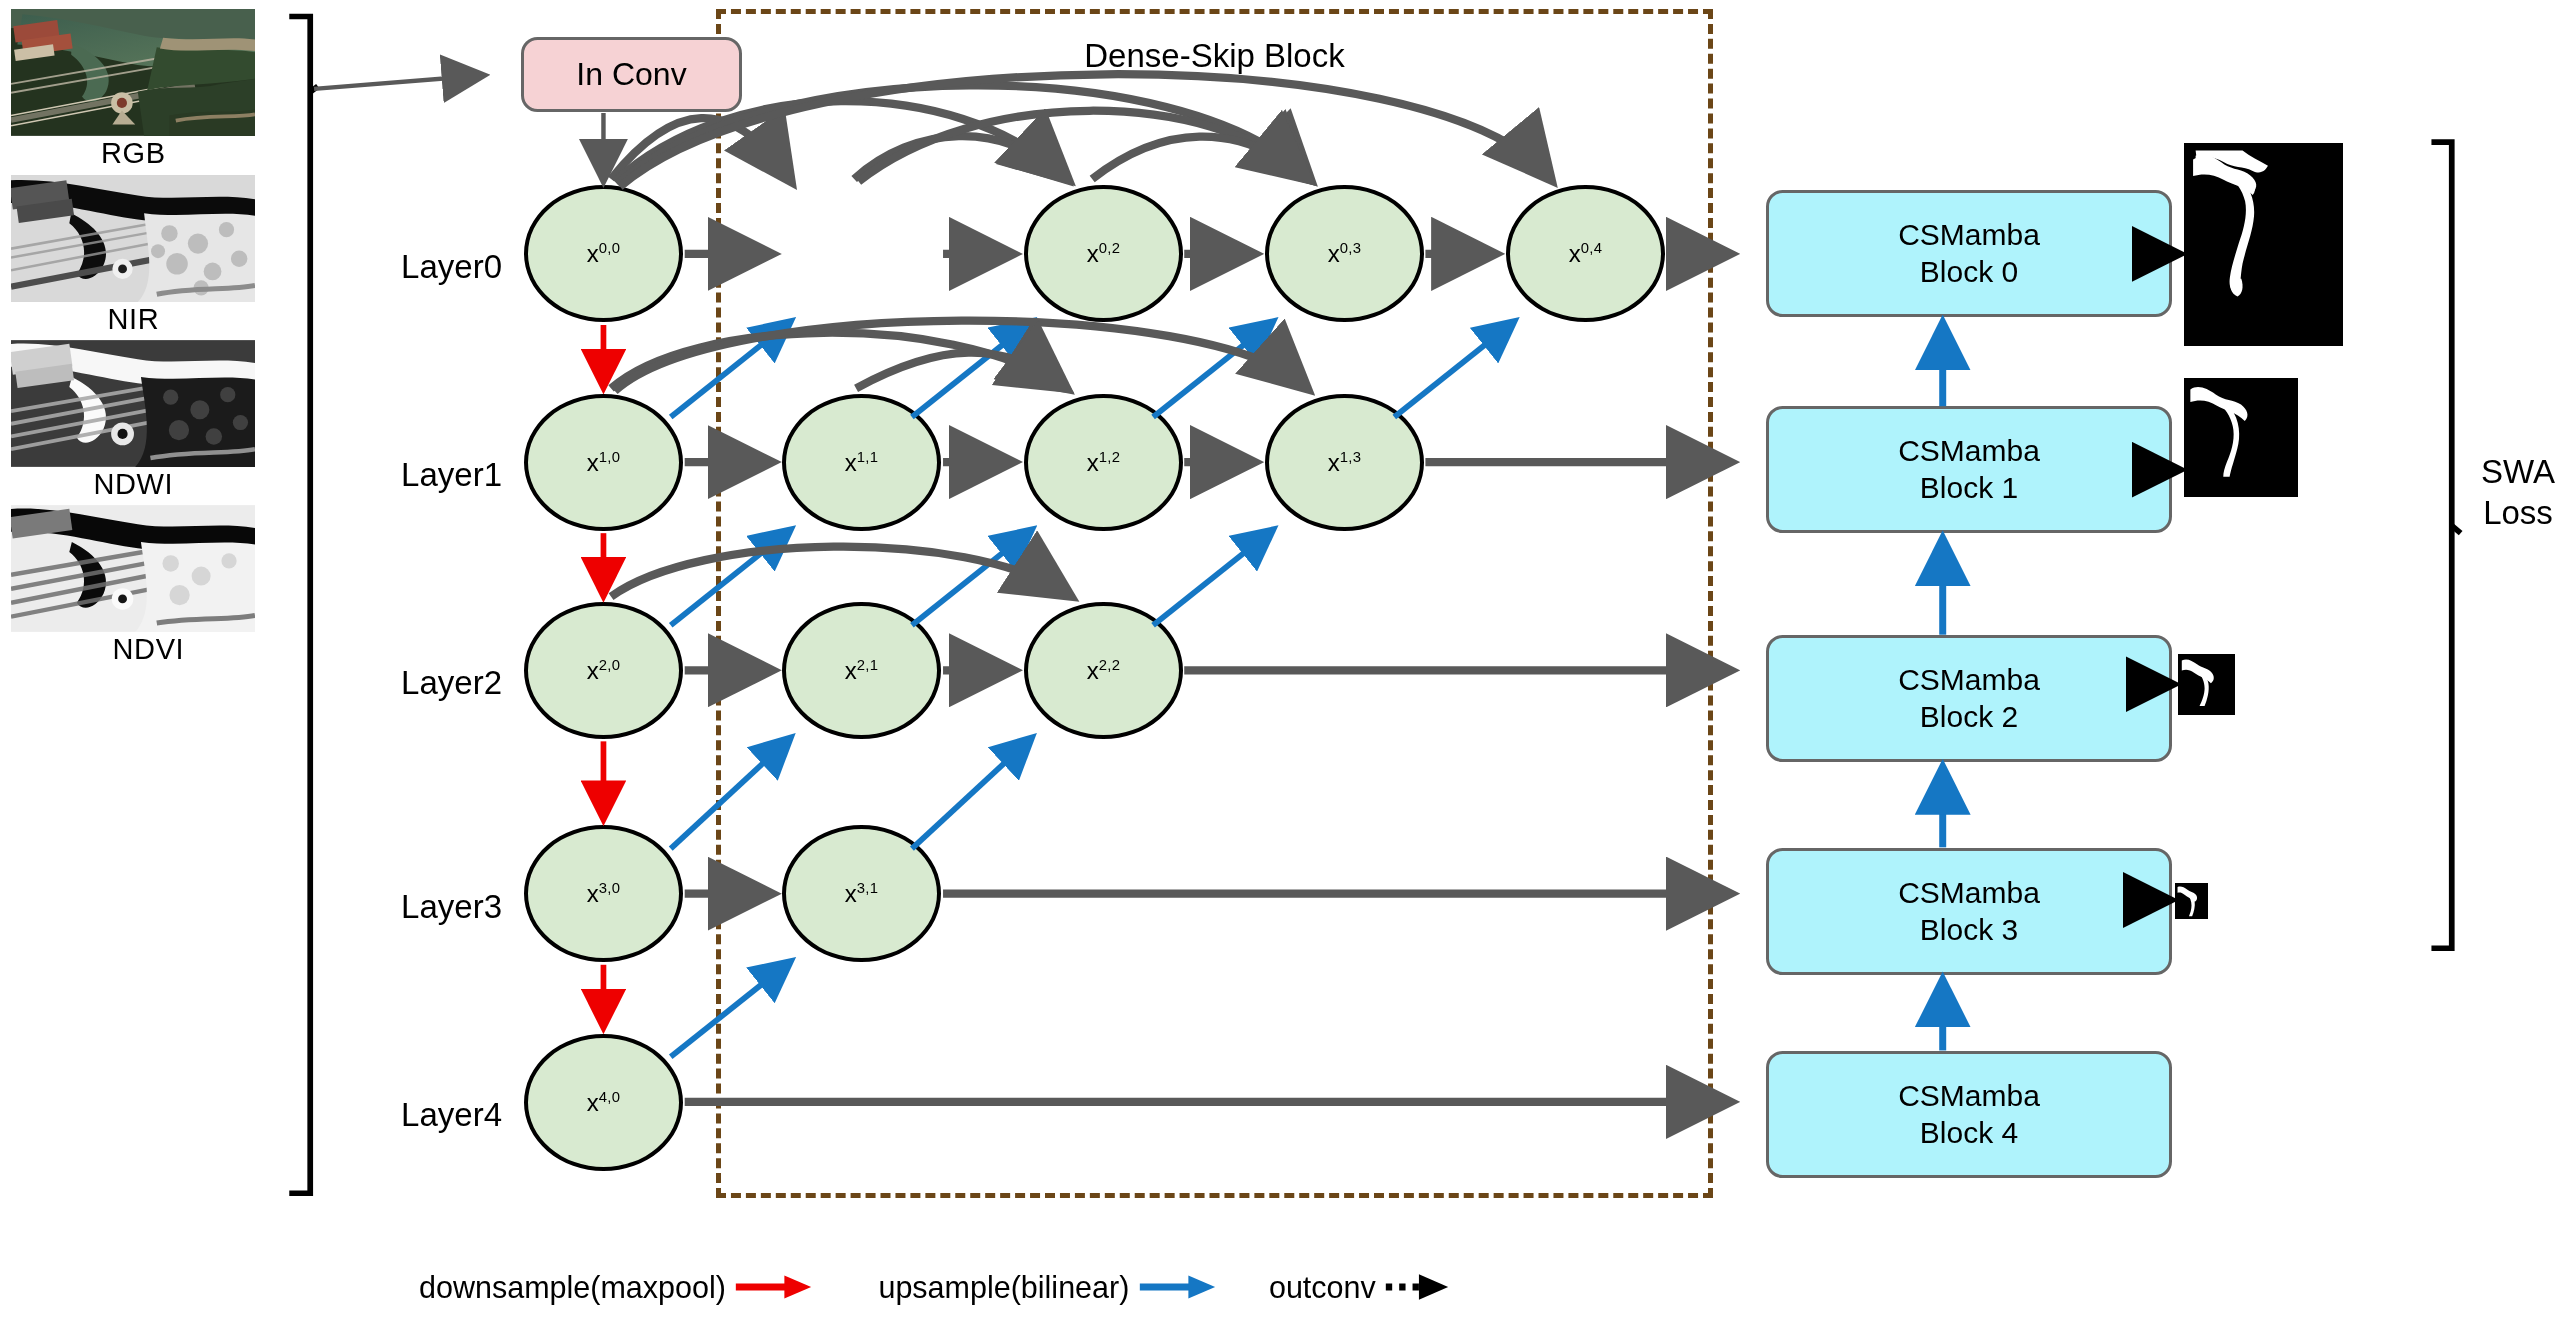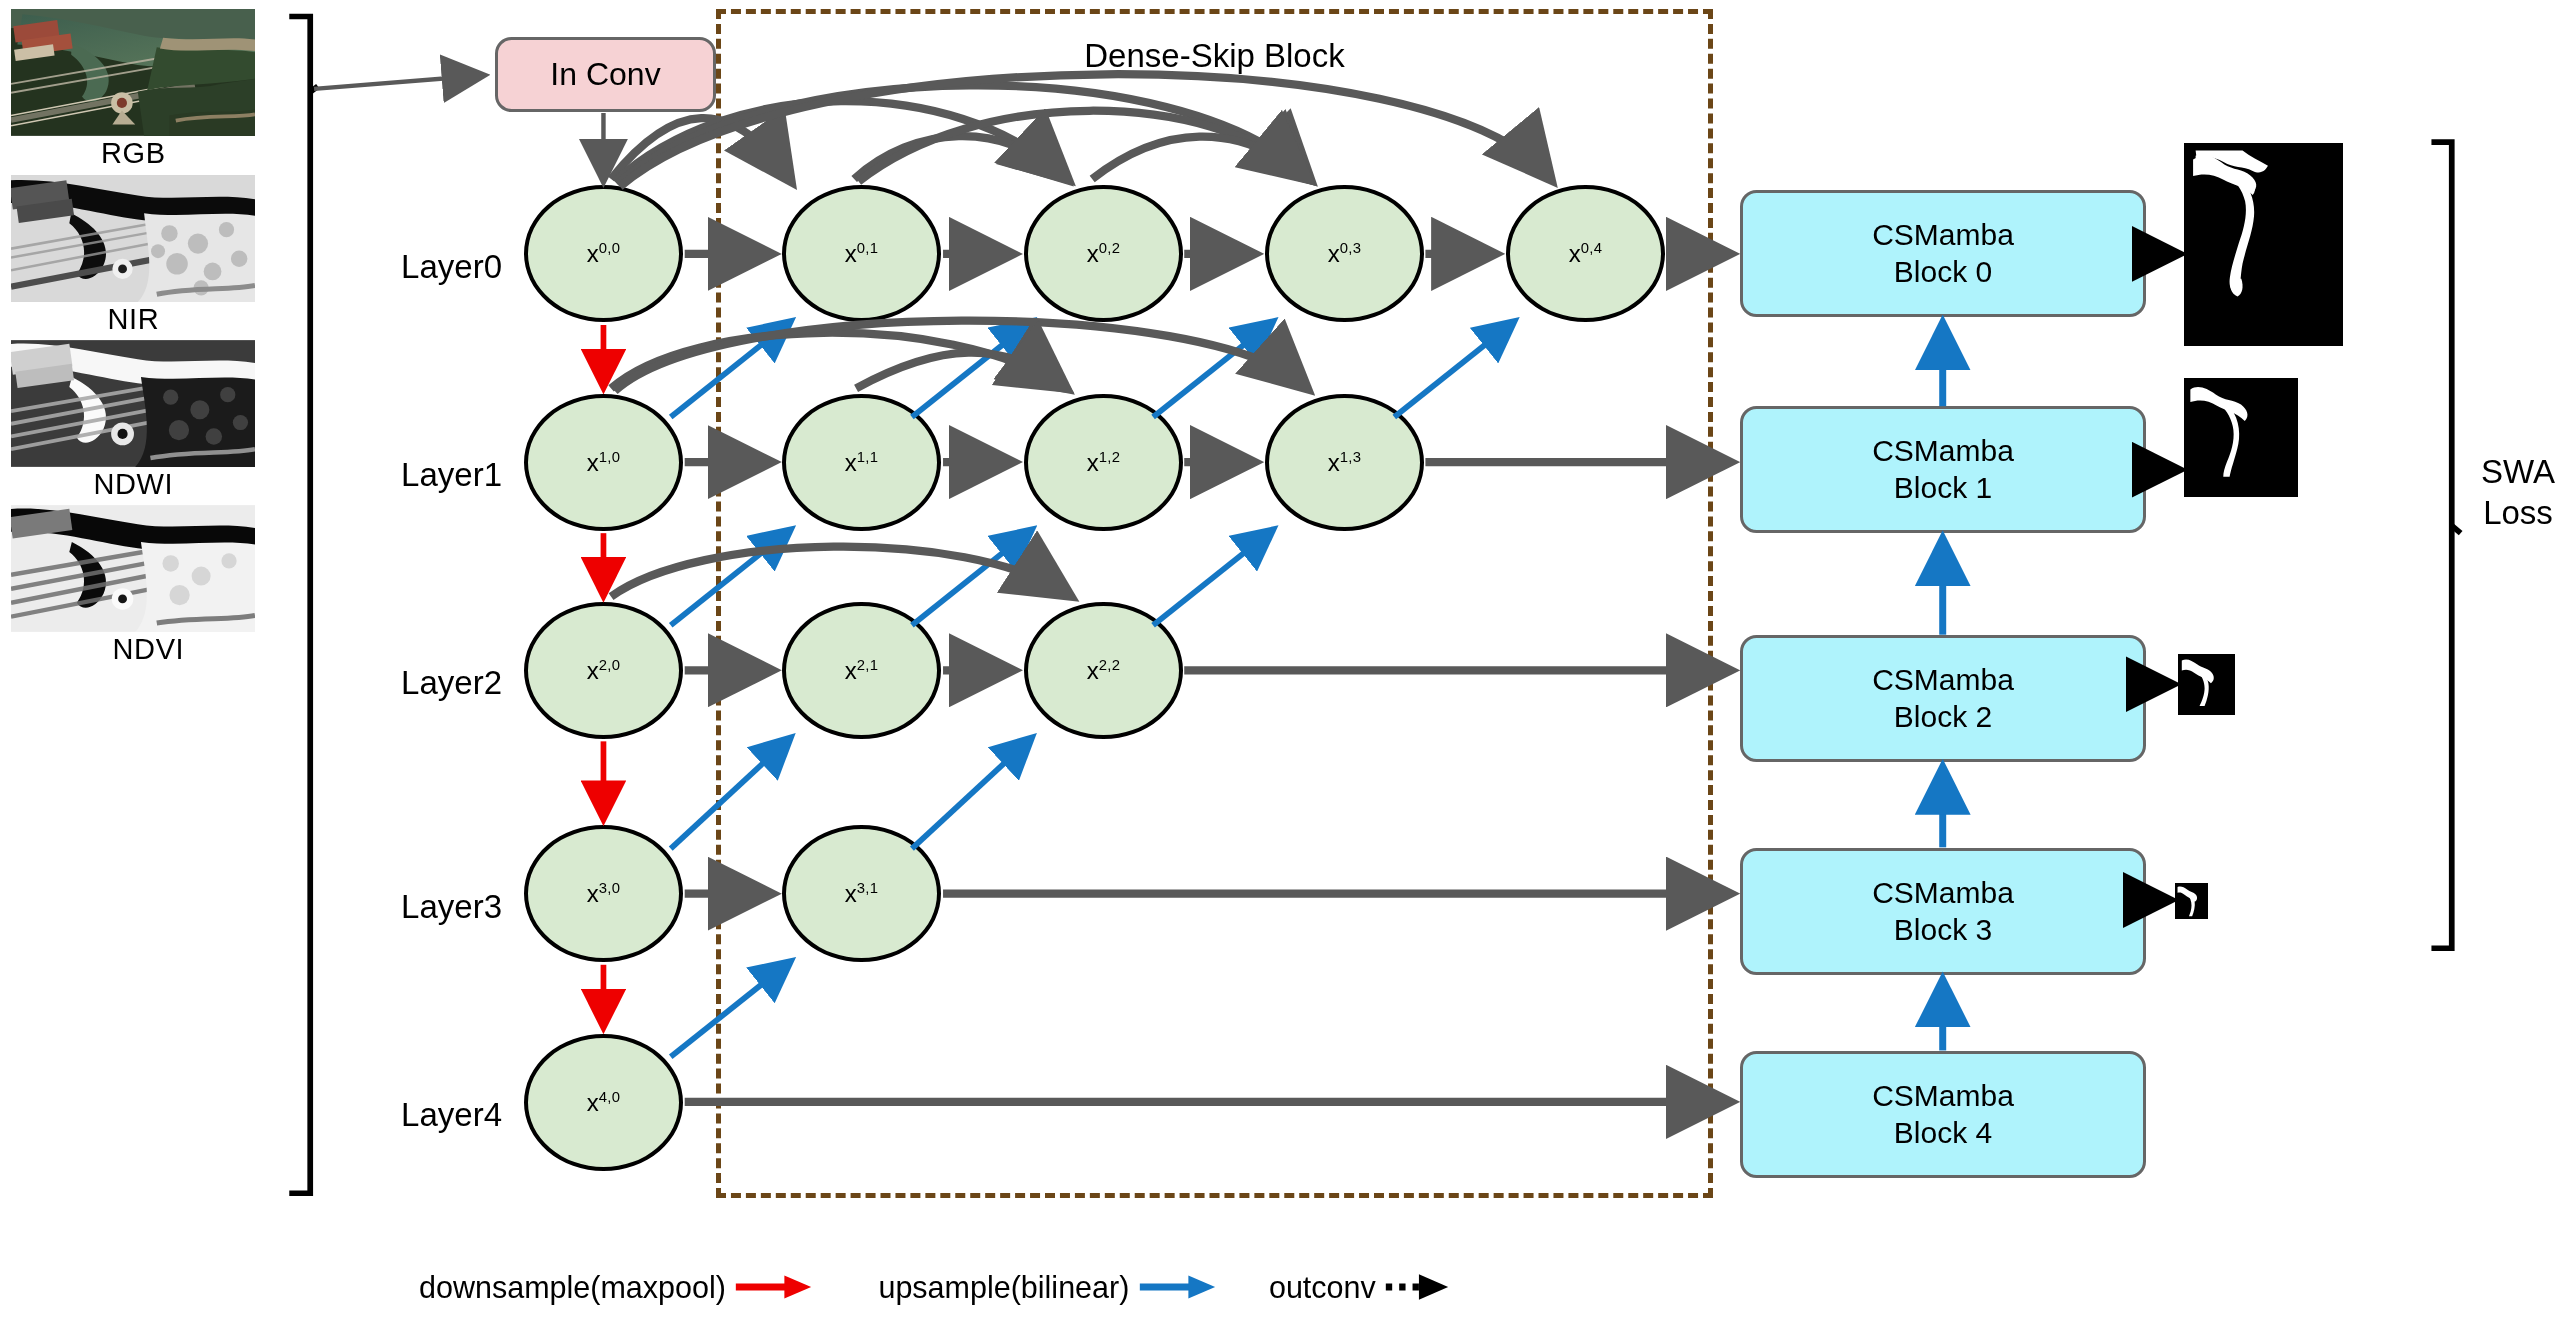--- a/index.html
+++ b/index.html
@@ -18,21 +18,21 @@
   }
   .modality .mlabel{
     position:absolute;width:100%;text-align:center;
     font-size:29px;letter-spacing:0.6px;white-space:nowrap;
   }
 
   
   .rbox{
     position:absolute;border:3.8px solid #666;border-radius:16.5px;
     display:flex;align-items:center;justify-content:center;
-    text-align:center;line-height:1.22;box-sizing:border-box;
+    text-align:center;line-height:1.22;box-sizing:border-box;margin-left:26px;
   }
   .inconv{background:#f6d2d4;font-size:32px;}
   .csb{background:#aff3fc;font-size:30px;}
 
   
   .node{
     position:absolute;border:4.4px solid #000;border-radius:50%;
     background:#d8ead0;box-sizing:border-box;
     display:flex;align-items:center;justify-content:center;
   }
@@ -212,23 +212,20 @@
 
   <div class="layerlab" style="left:356px;top:248px;width:146px;">Layer0</div>
   <div class="layerlab" style="left:356px;top:456px;width:146px;">Layer1</div>
   <div class="layerlab" style="left:356px;top:664px;width:146px;">Layer2</div>
   <div class="layerlab" style="left:356px;top:888px;width:146px;">Layer3</div>
   <div class="layerlab" style="left:356px;top:1096px;width:146px;">Layer4</div>
 
   <div class="node" style="left:524px;top:185px;width:159px;height:137px;">
     <span class="nlab">x<sup>0,0</sup></span>
     </div>
-  <div class="node" style="left:782px;top:185px;width:159px;height:137px;">
-    <span class="nlab">x<sup>0,1</sup></span>
-    </div>
   <div class="node" style="left:1024px;top:185px;width:159px;height:137px;">
     <span class="nlab">x<sup>0,2</sup></span>
     </div>
   <div class="node" style="left:1265px;top:185px;width:159px;height:137px;">
     <span class="nlab">x<sup>0,3</sup></span>
     </div>
   <div class="node" style="left:1506px;top:185px;width:159px;height:137px;">
     <span class="nlab">x<sup>0,4</sup></span>
     </div>
 

